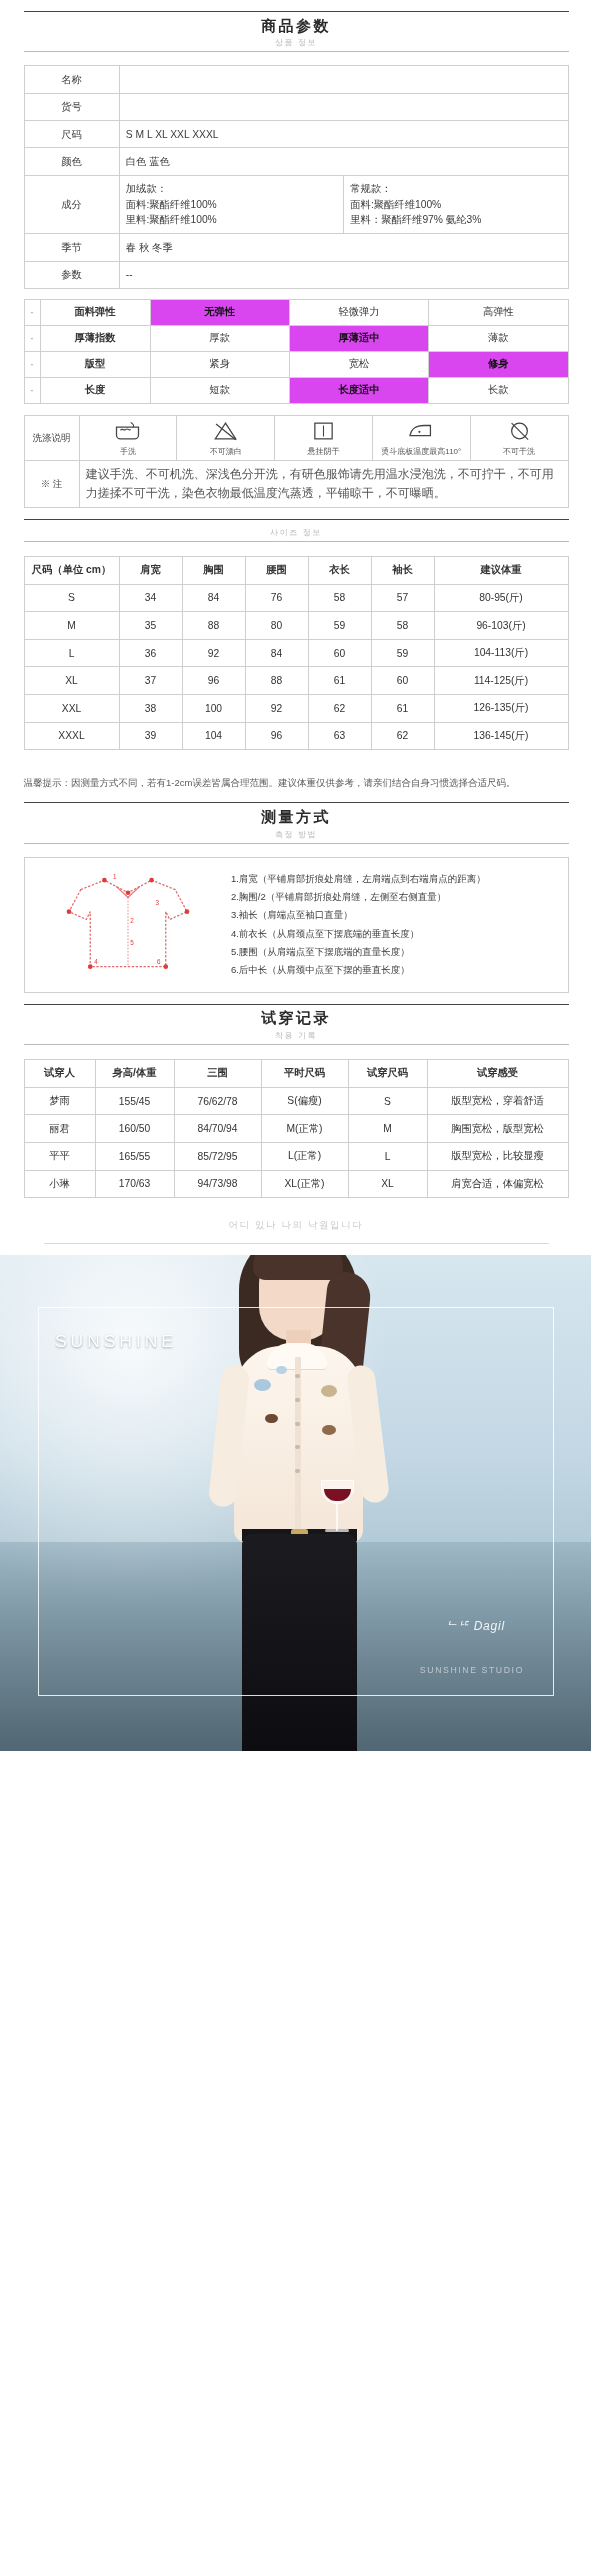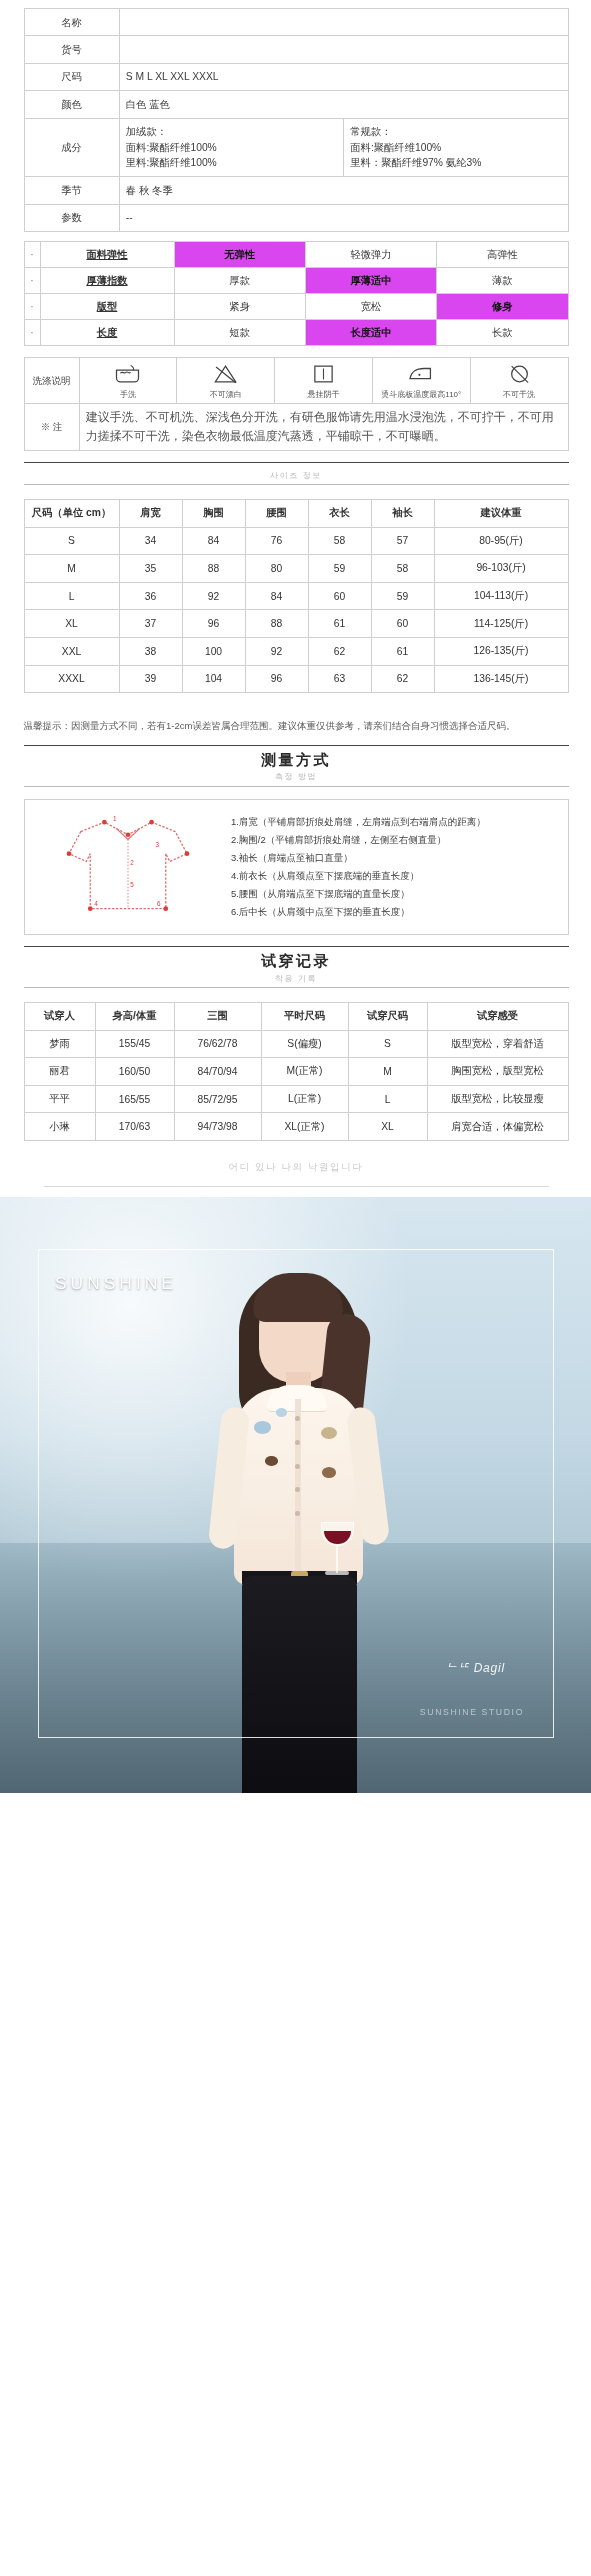--- a/index.html
+++ b/index.html
@@ -64,21 +64,21 @@
 
   
   table.attr { width:545px; margin:9.5px auto 0 auto; border-collapse:collapse; table-layout:fixed;}
   table.attr td {
     border:0.8px solid #cfcfcf;
     padding:5.5px 3.2px;
     text-align:center;
     font-size:10.3px;
   }
   table.attr td.k { width:16px; color:#777; }
-  table.attr td.name { width:134px; font-weight:bold;text-decoration:underline; }
+  table.attr td.name { width:110px; font-weight:bold; }
   td.sel { background:#d946ef; color:#111; font-weight:bold; }
 
   
   .wash {
     width:545px; margin:11px auto 0 auto;
     border:0.8px solid #cfcfcf;
   }
   .wash-top { display:flex; }
   .wash-left {
     width:55px; flex:0 0 55px;
@@ -143,21 +143,21 @@
     text-align:center;
     color:#c9c9c9;
     font-size:9.5px;
     letter-spacing:1.6px;
     padding:20.5px 0 8px 0;
   }
   .divider-line { width:505px; height:0.8px; background:#d9d9d9; margin:3.2px auto 0 auto; }
 
   
   .photo {
-    width:592px; height:596px;
+    width:592px; height:496px;
     position:relative;
     overflow:hidden;
     margin-top:11px;
     background:linear-gradient(180deg,#cfe0ea 0%, #bcd3e0 45%, #9fb9c6 100%);
   }
   .photo .sky { position:absolute; inset:0; background:
       radial-gradient(circle at 22% 18%, rgba(255,255,255,.85), rgba(255,255,255,0) 42%),
       linear-gradient(180deg,#d7e6ef 0%, #c3d8e4 40%, #a9c2cf 70%, #8fa9b7 100%); }
   .photo .band {
     position:absolute; left:0; right:0; top:58%; height:42%;
@@ -209,20 +209,26 @@
   .flower { position:absolute; border-radius:50%; }
 
   
   svg { display:inline-block; vertical-align:middle; }
 </style>
 </head>
 <body>
 
 <div class="page">
 
+  <div class="sec-head">
+    <span class="bar">
+      <div class="sec-title">商品参数</div>
+      <div class="sec-sub">상품 정보</div>
+    </span>
+  </div>
 
   <table class="grid">
     <tbody>
         <tr>
       <td class="lbl">名称</td>
       <td colspan="2"></td>
     </tr>
     <tr>
       <td class="lbl">货号</td>
       <td colspan="2"></td>

